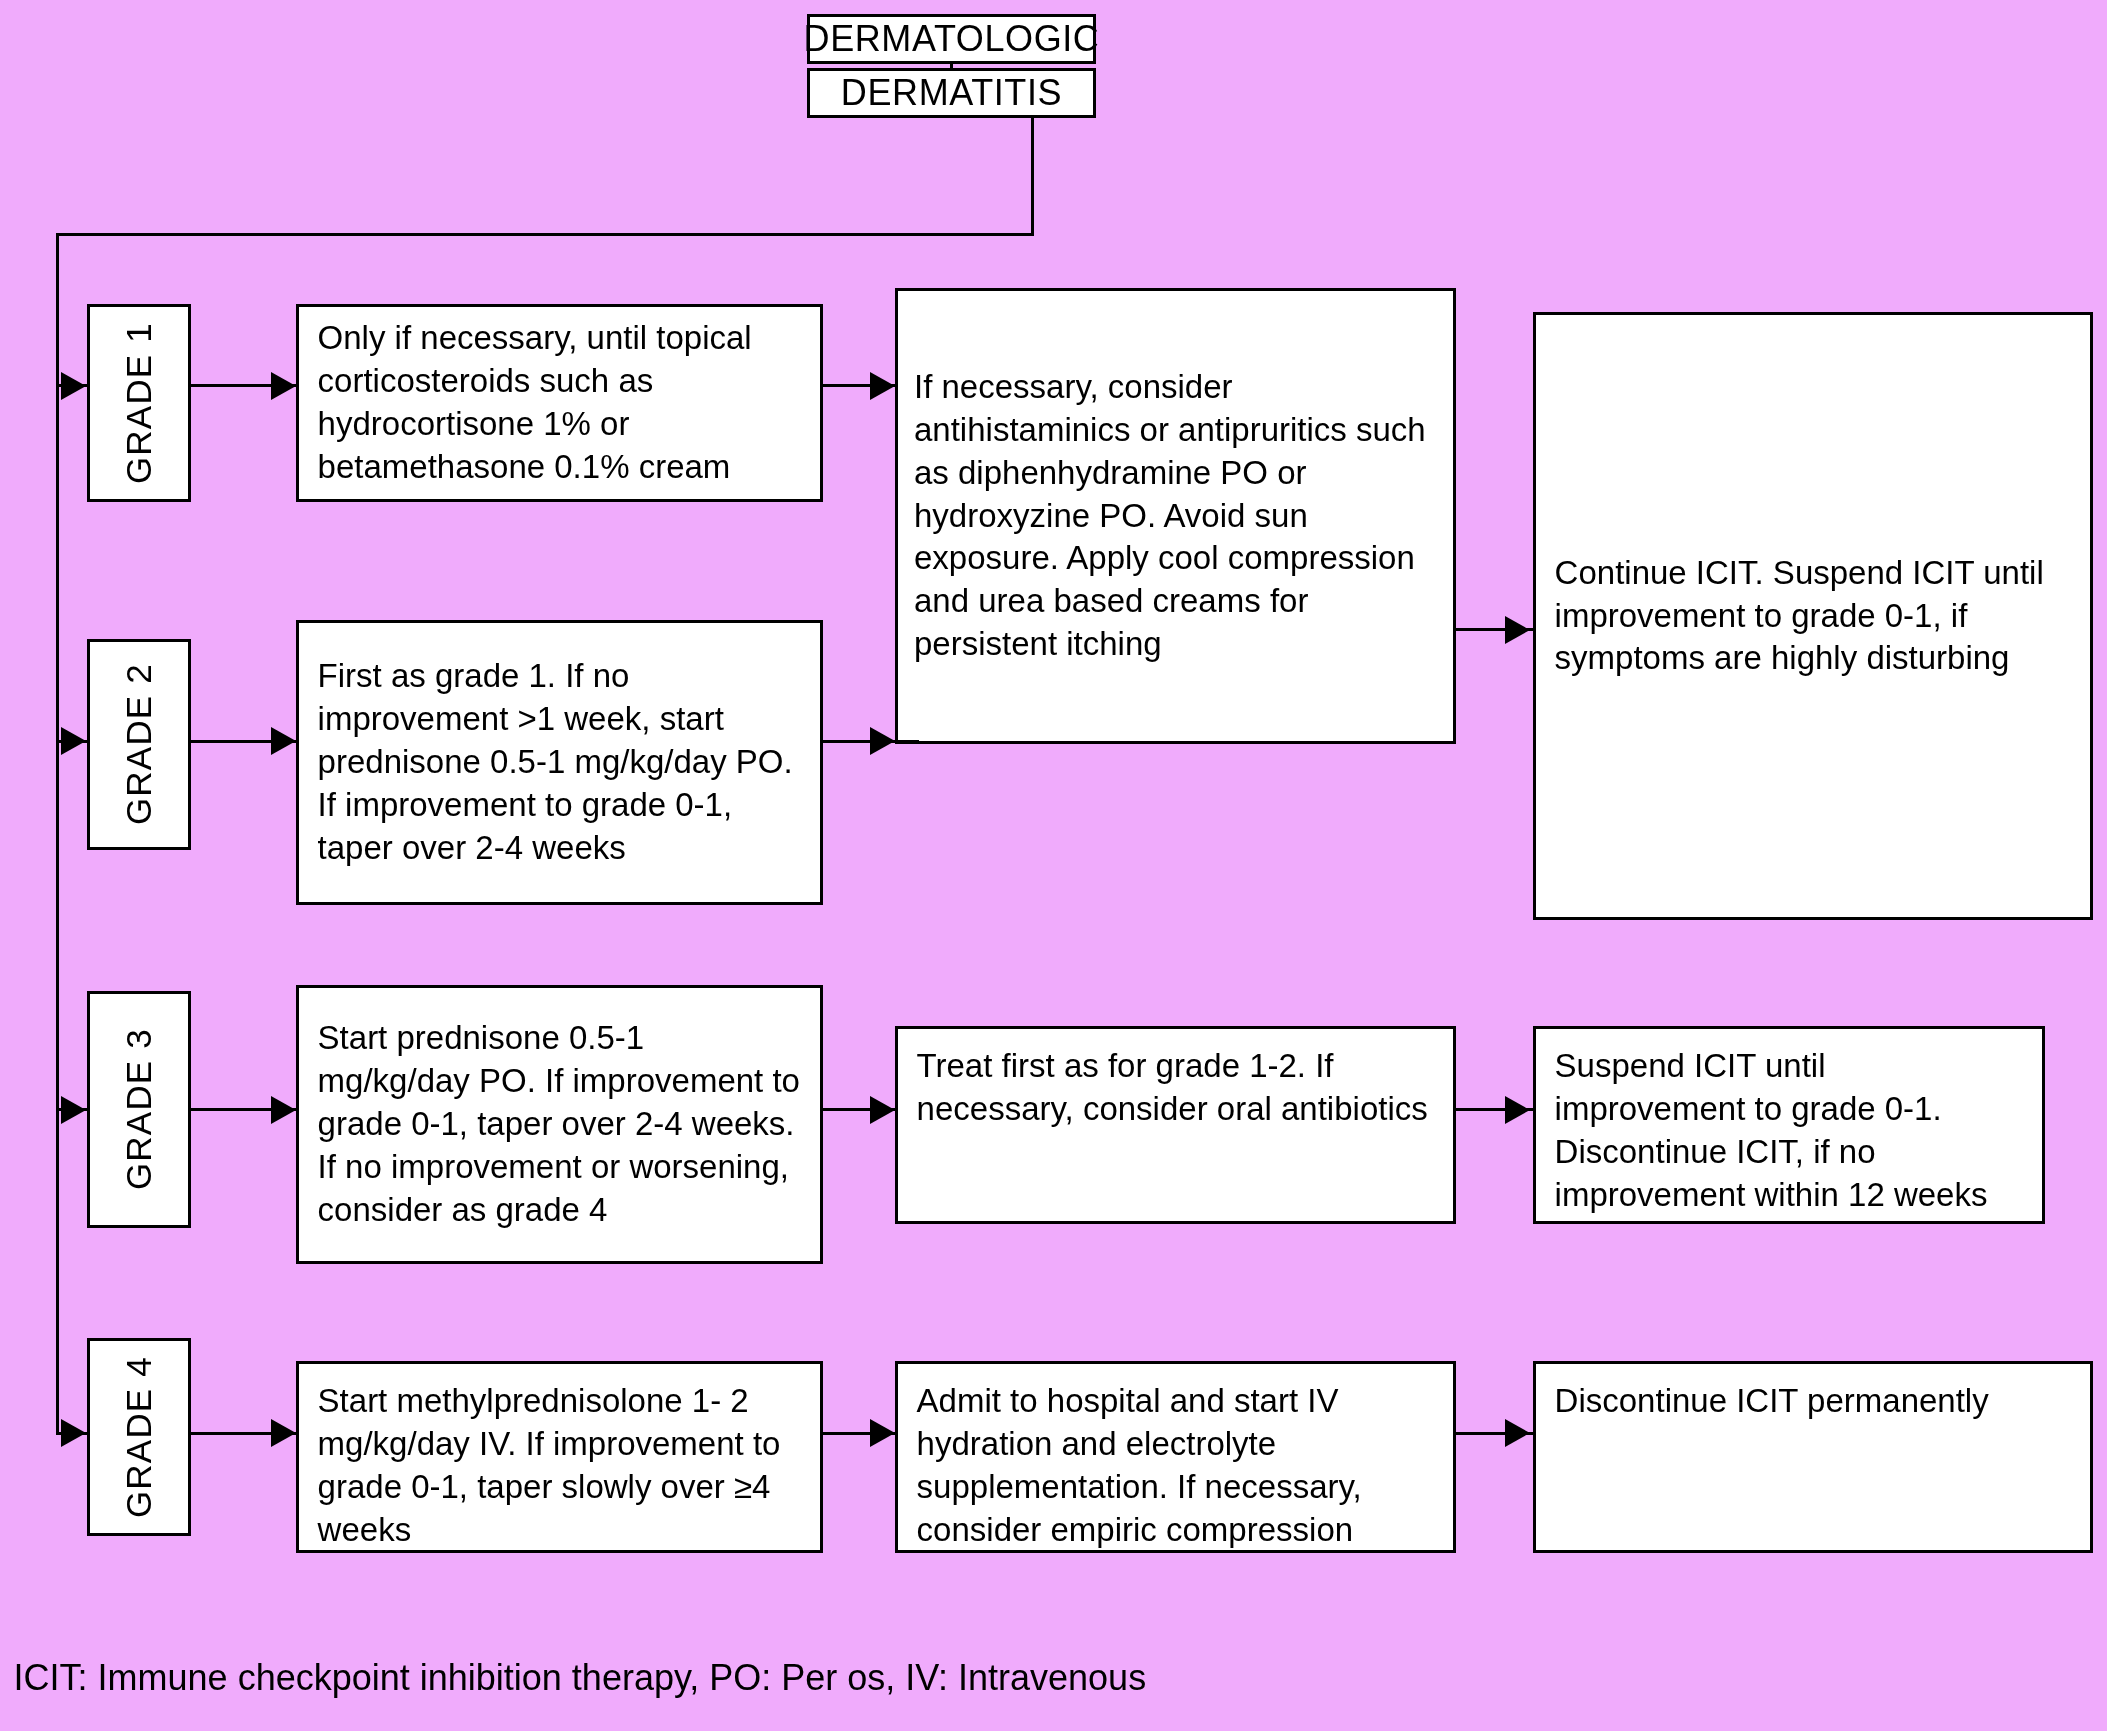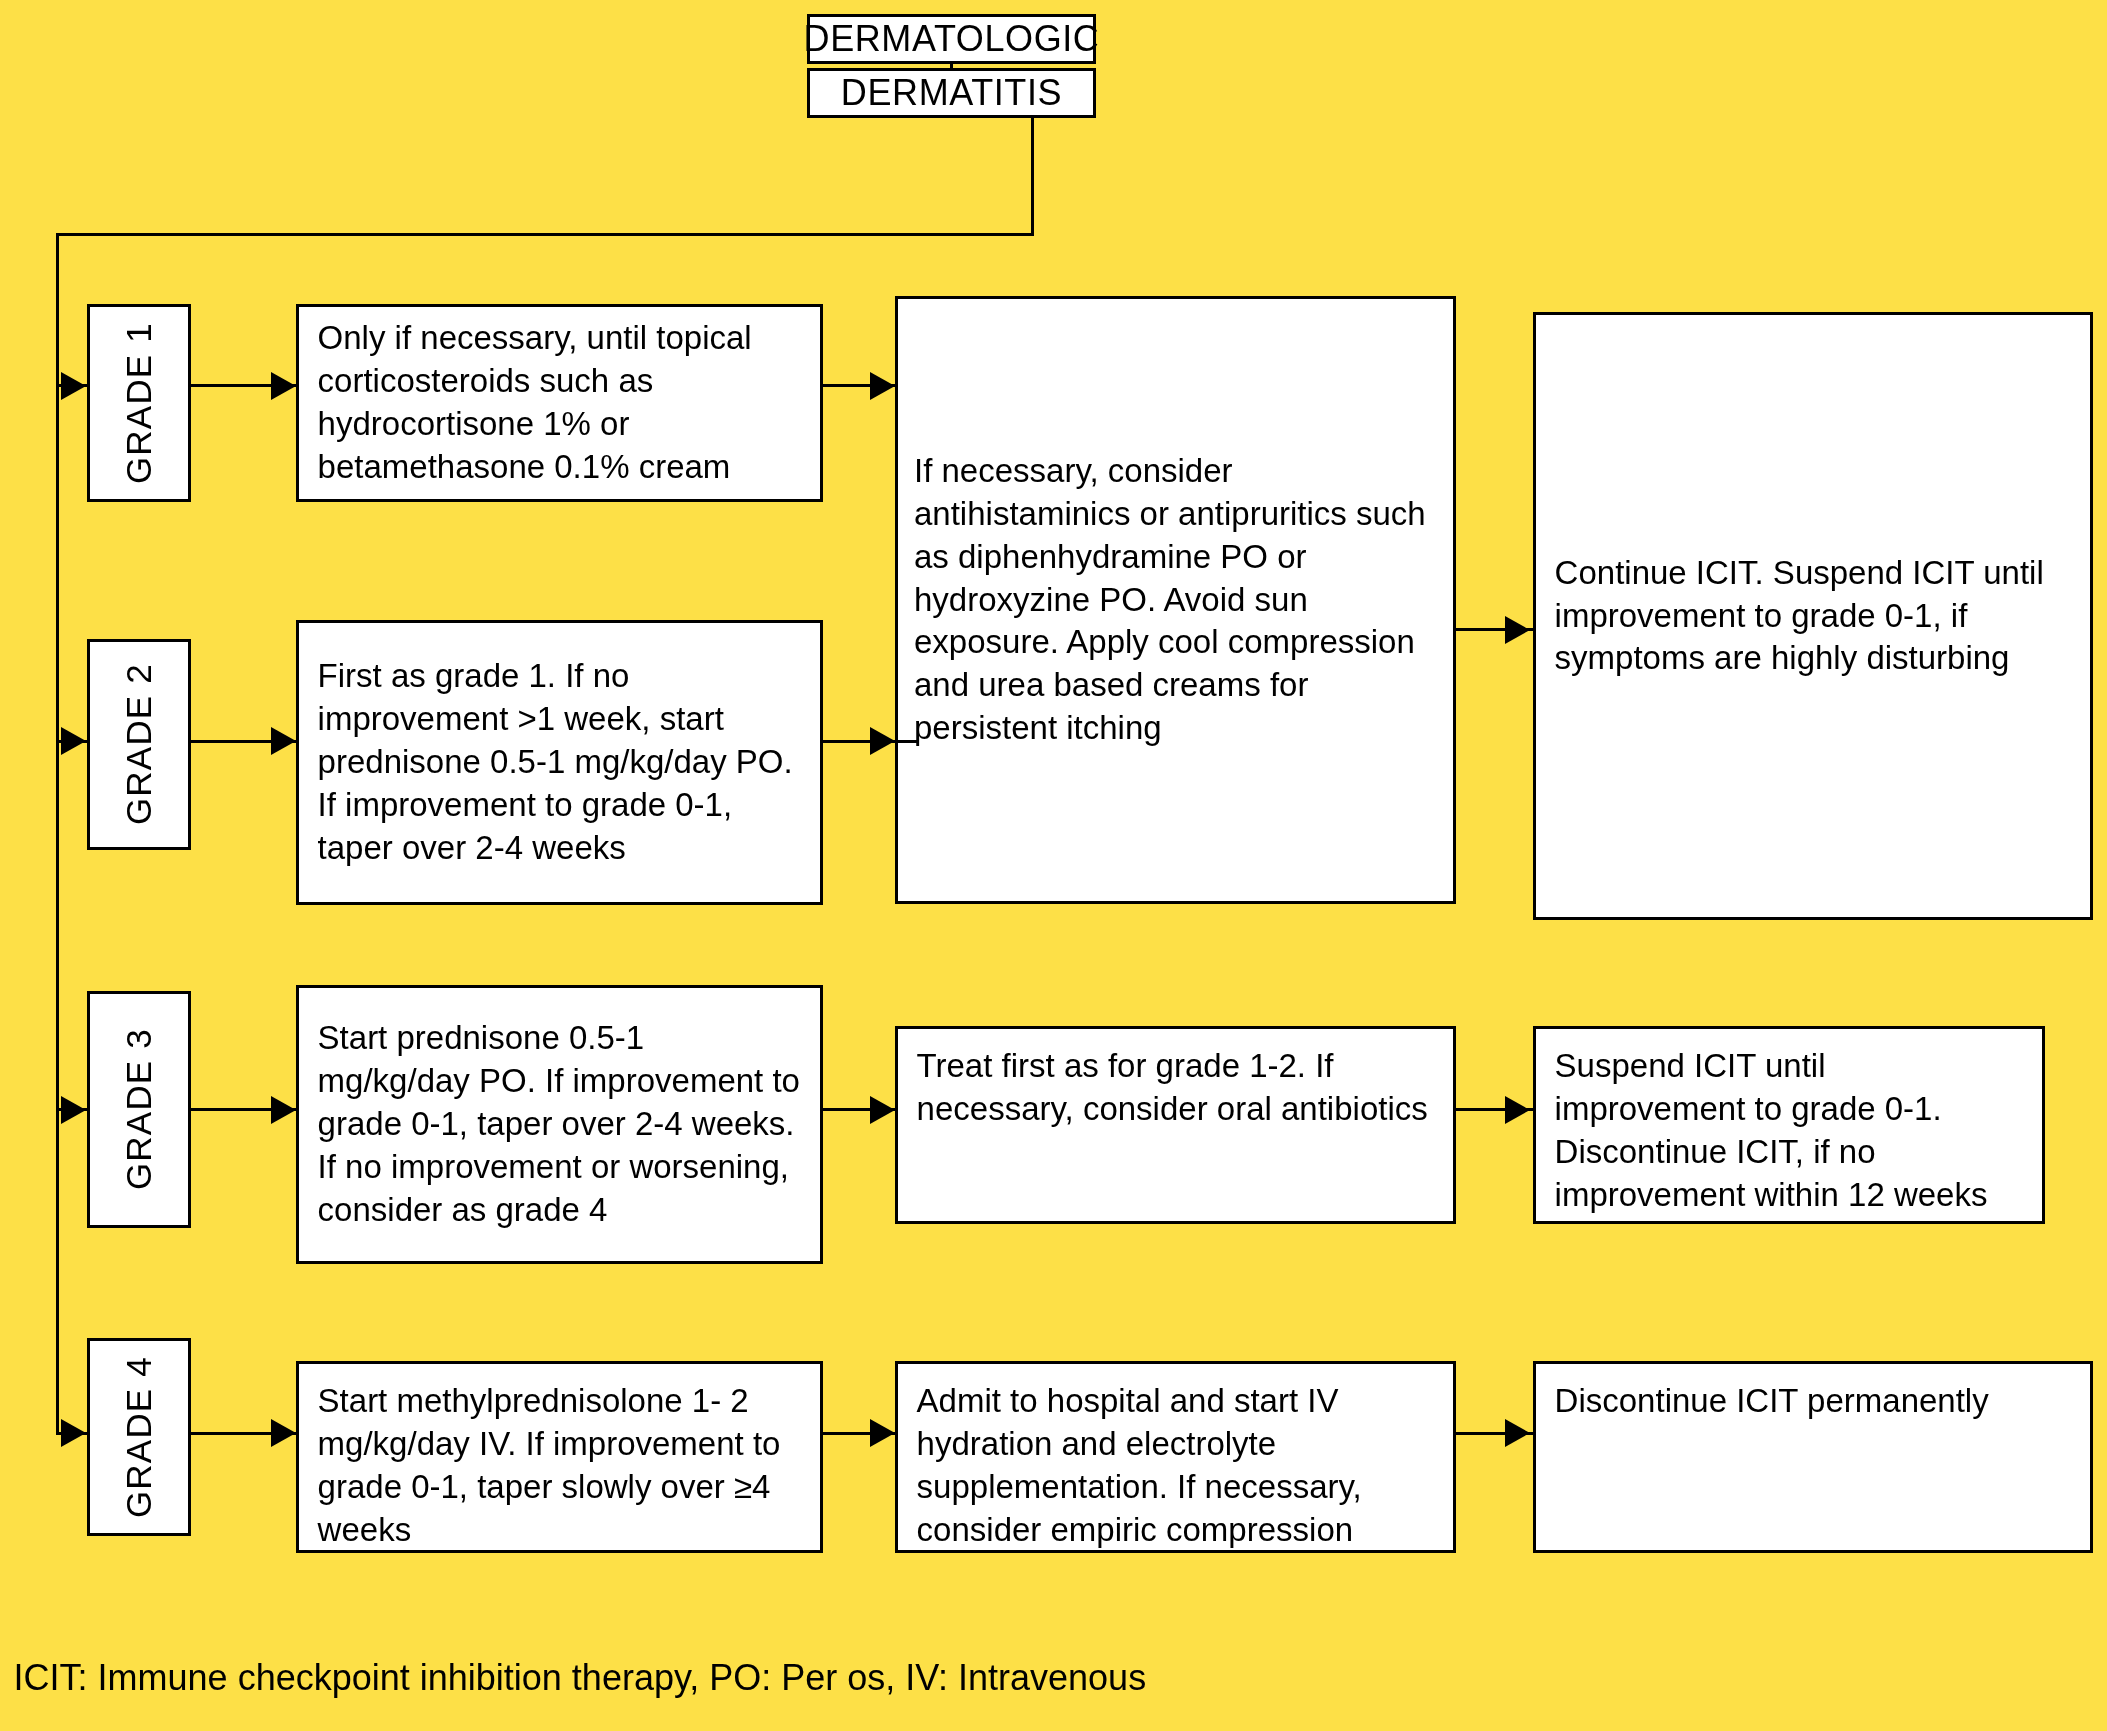--- a/index.html
+++ b/index.html
@@ -8,21 +8,21 @@
     background: #ffffff;
   }
   body {
     font-family: "Liberation Sans", sans-serif;
     color: #000000;
   }
   #canvas {
     position: relative;
     width: 2108px;
     height: 1732px;
-    background: #fde047;
+    background: #f0abfc;
     overflow: hidden;
   }
 
   
   .box {
     position: absolute;
     box-sizing: border-box;
     border: 3.1px solid #000000;
     background: #ffffff;
   }
@@ -133,21 +133,21 @@
       <span>Only if necessary, until</span>
       <span>topical corticosteroids such</span>
       <span>as hydrocortisone 1% or</span>
       <span>betamethasone 0.1% cream</span>
     </span>
   </div>
 
   <div class="hline" style="left:823px; top:384px; width:96px;"></div>
   <div class="arrow-right" style="left:870px; top:372px;"></div>
 
-  <div class="box box-text" style="left:895px; top:296px; width:561px; height:608px;padding-left:16px;">
+  <div class="box box-text" style="left:895px; top:288px; width:561px; height:456px;padding-left:16px;">
     <span>
       <span>If necessary, consider</span>
       <span>antihistaminics or antipruritics</span>
       <span>such as diphenhydramine PO</span>
       <span>or hydroxyzine PO. Avoid sun</span>
       <span>exposure. Apply cool</span>
       <span>compression and urea based</span>
       <span>creams for persistent itching</span>
     </span>
   </div>

